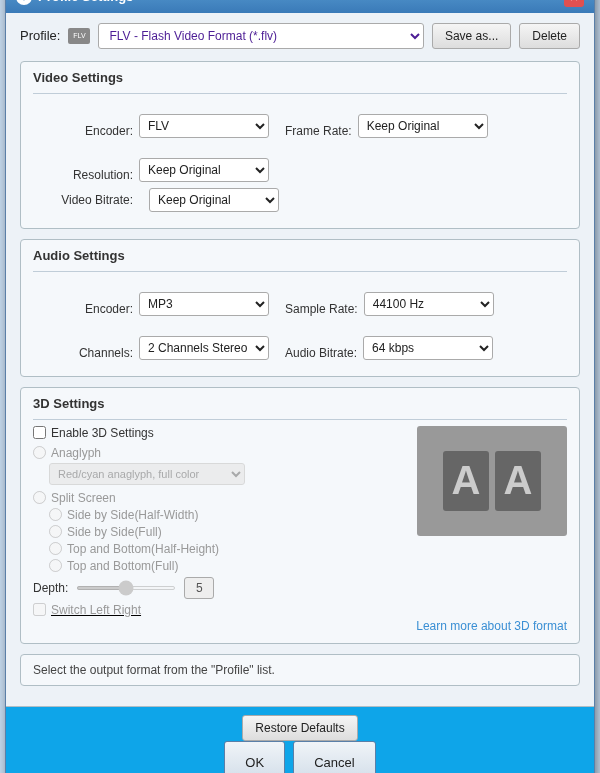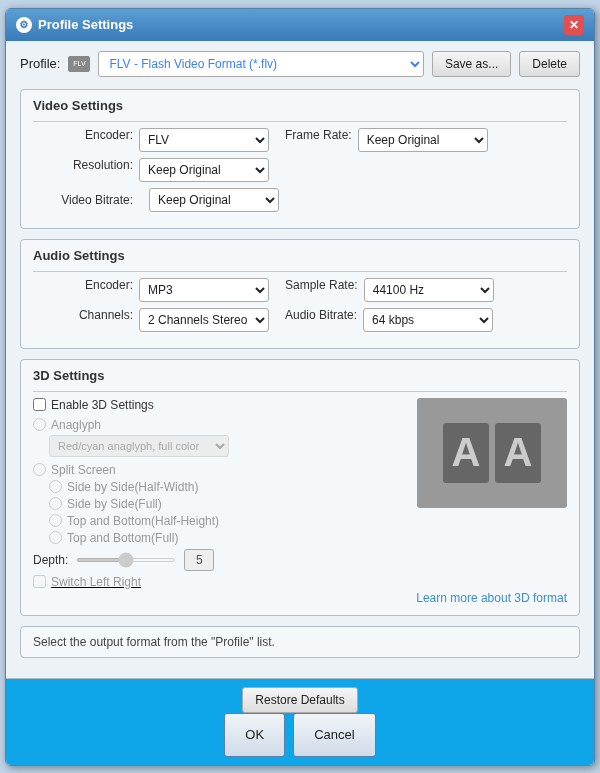--- a/index.html
+++ b/index.html
@@ -92,21 +92,21 @@
       border-radius: 2px;
     }
     .profile-select {
       flex: 1;
       height: 26px;
       border: 1px solid #aaa;
       border-radius: 3px;
       background: white;
       padding: 0 6px;
       font-size: 12px;
-      color: #3b82f6;
+      color: #4c1d95;
       appearance: auto;
     }
     .btn {
       height: 26px;
       padding: 0 12px;
       border: 1px solid #aaa;
       border-radius: 3px;
       background: linear-gradient(to bottom, #f5f5f5, #ddd);
       font-size: 12px;
       cursor: pointer;
@@ -152,22 +152,23 @@
       appearance: auto;
     }
     .form-row-pair {
       display: flex;
       align-items: center;
       gap: 16px;
       margin-bottom: 6px;
     }
     .form-pair-item {
       display: flex;
-      align-items: flex-start;
+      align-items: flex-end;
       gap: 6px;
+      margin-top: 14px;
     }
     .pair-label {
       color: #333;
       font-size: 12px;
       white-space: nowrap;
     }
     .section-3d {
       border: 1px solid #b0bec5;
       border-radius: 4px;
       background: #f5f8fb;
@@ -267,21 +268,21 @@
       margin-top: 2px;
     }
     .anaglyph-select {
       height: 22px;
       border: 1px solid #ccc;
       border-radius: 3px;
       background: #e8e8e8;
       padding: 0 4px;
       font-size: 11px;
       color: #888;
-      width: 180px;
+      width: 196px;
       appearance: auto;
     }
     .help-box {
       border: 1px solid #b0bec5;
       border-radius: 4px;
       background: #f5f8fb;
       padding: 8px 12px;
       margin-bottom: 10px;
     }
     .help-title {

